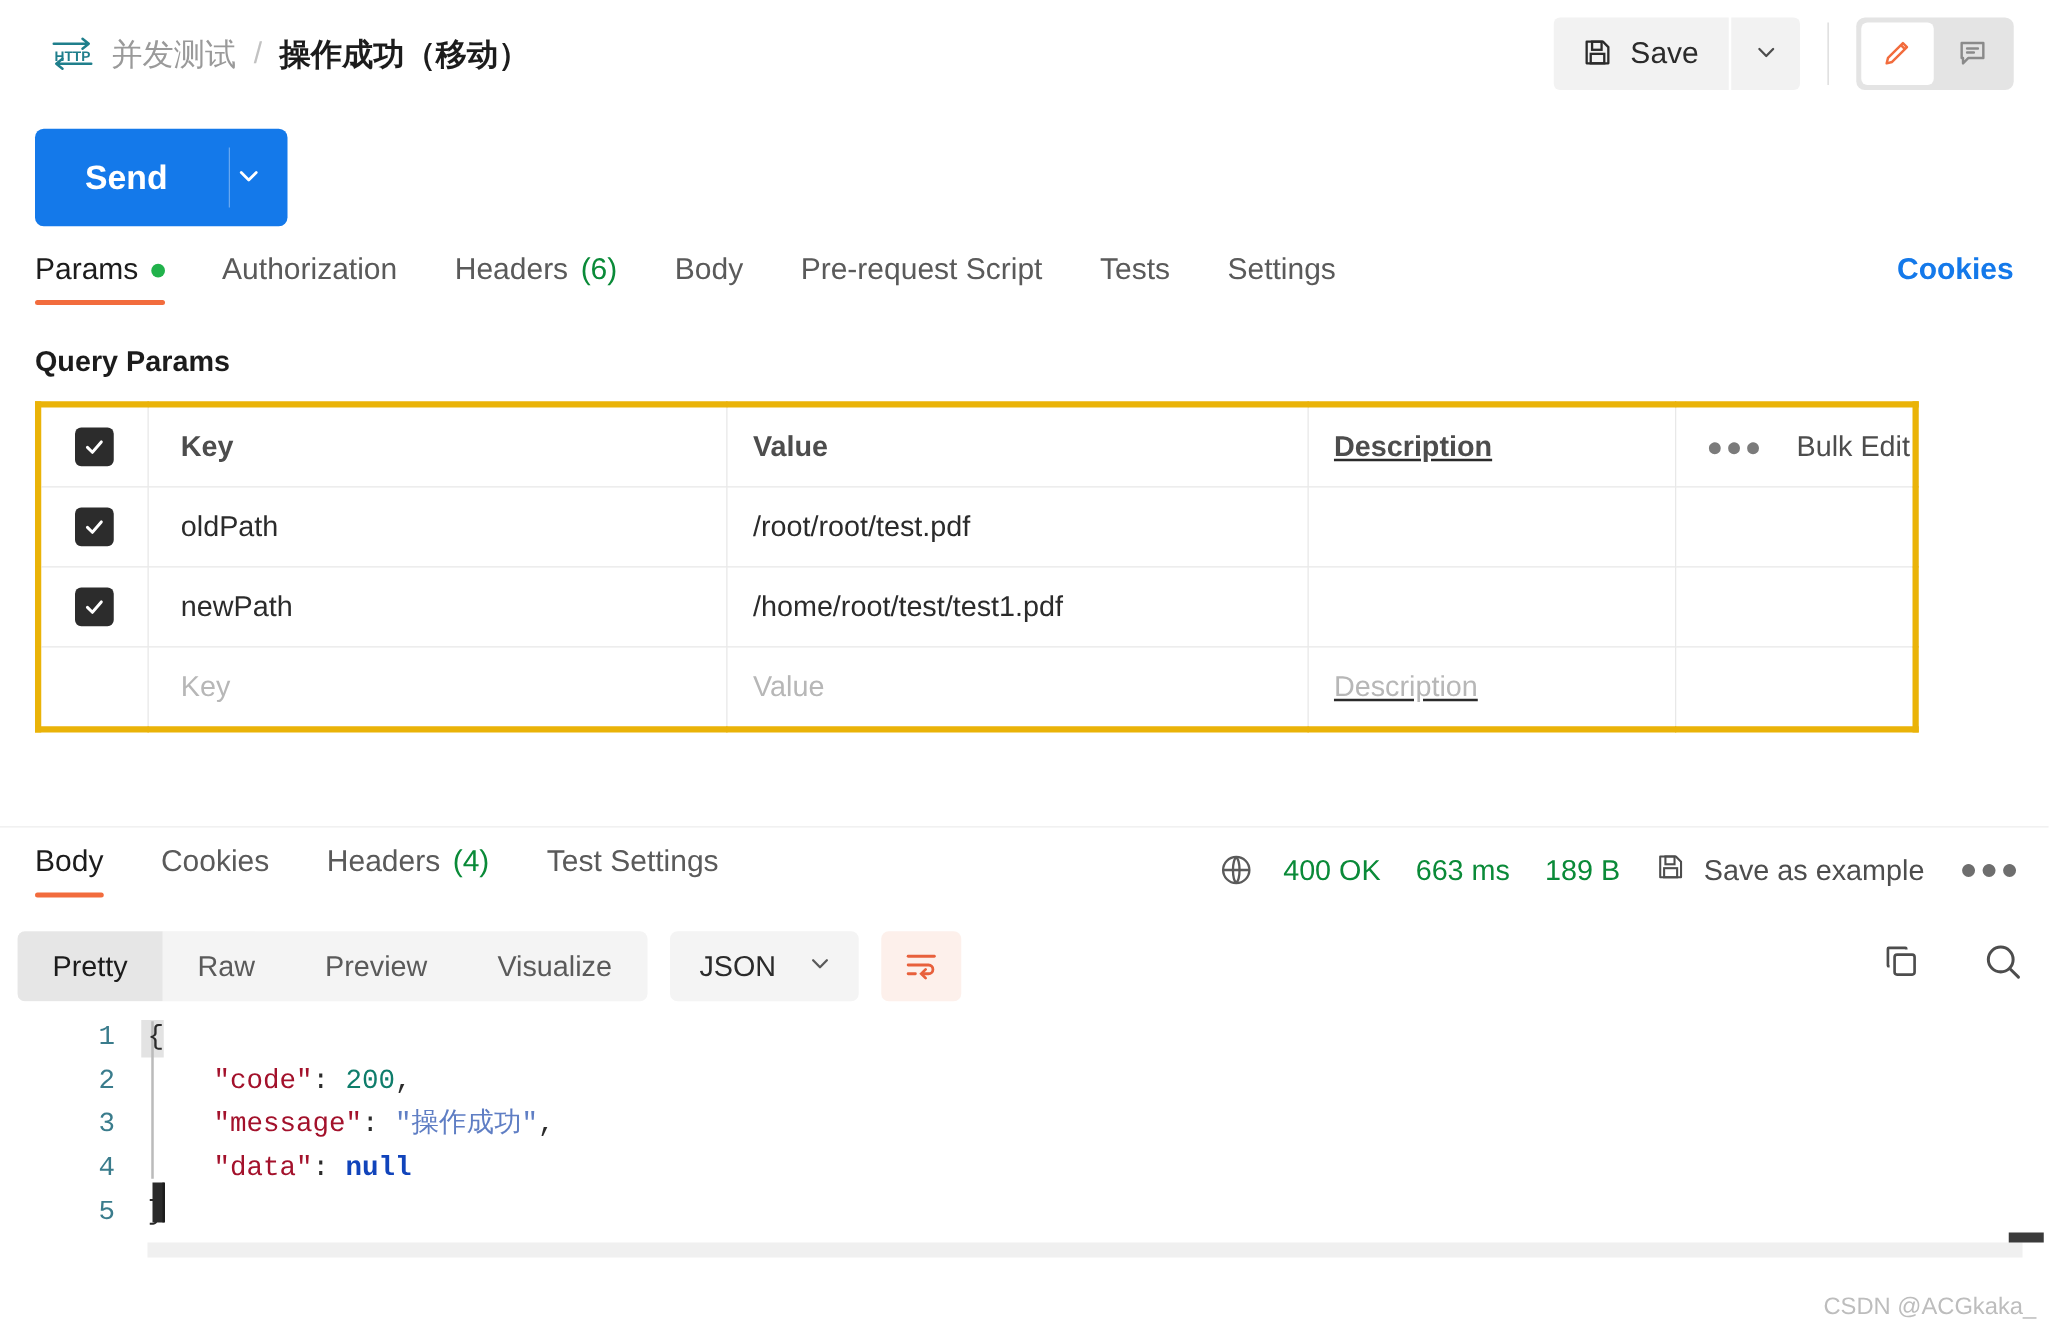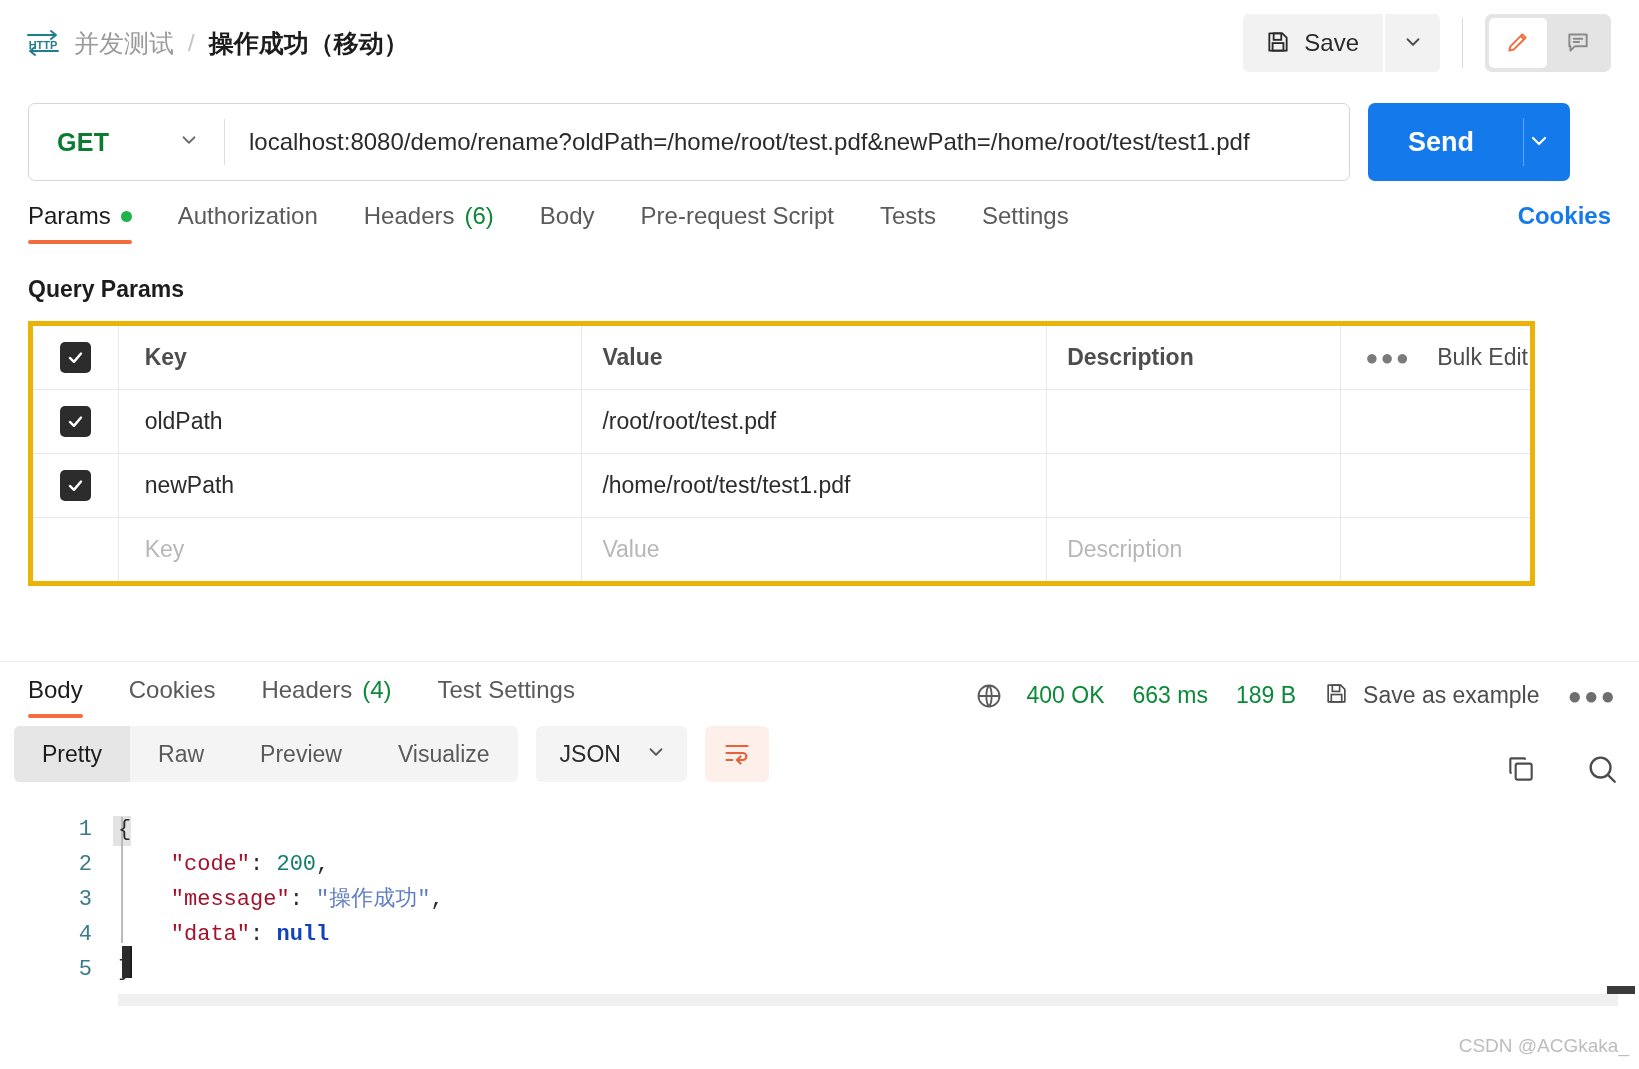--- a/index.html
+++ b/index.html
@@ -10,21 +10,21 @@
     color: #2b2b2b;
     overflow: hidden;
   }
   .app { position: relative; width: 1639px; height: 1069px; }
 
   
   .header {
     position: absolute; left: 0; top: 0; width: 1639px; height: 86px;
     display: flex; align-items: center;
   }
-  .breadcrumb { display: flex; align-items: center; gap: 12px; margin-left: 24px; }
+  .breadcrumb { display: flex; align-items: center; gap: 12px; margin-left: 39px; }
   .http-icon { width: 38px; height: 34px; display: block; }
   .crumb-parent { font-size: 25px; color: #9a9a9a; font-weight: 400; }
   .crumb-sep { font-size: 24px; color: #c2c2c2; padding: 0 2px; }
   .crumb-current { font-size: 25px; color: #1c1c1c; font-weight: 700; }
 
   .header-right {
     position: absolute; right: 28px; top: 14px;
     display: flex; align-items: center; gap: 0;
   }
   .save-group { display: flex; align-items: center; }
@@ -111,21 +111,21 @@
   .qp-title { position: absolute; left: 28px; top: 276px; font-size: 23px; font-weight: 700; color: #1c1c1c; }
   .ptable {
     position: absolute; left: 28px; top: 321px; width: 1507px;
     border: 5px solid #eab308; border-collapse: collapse; background: #fff;
   }
   .ptable td, .ptable th { border: 1px solid #e8e8e8; padding: 0; }
   .ptable tr { height: 63px; }
   .col-chk { width: 88px; }
   .col-key { width: 466px; }
   .col-val { width: 466px; }
-  .col-desc { width: 295px; }
+  .col-desc { width: 295px; text-decoration: underline; }
   .col-act { width: 192px; }
   .cell { display: flex; align-items: center; height: 63px; padding: 0 20px; }
   .cell.key-cell { padding-left: 26px; }
   .hdr-text { font-size: 23px; color: #4d4d4d; font-weight: 700; }
   .cell-text { font-size: 23px; color: #2b2b2b; }
   .cell-ph { font-size: 23px; color: #b7b7b7; }
   .chkwrap { display: flex; align-items: center; justify-content: center; height: 63px; }
   .chk {
     width: 31px; height: 31px; border-radius: 5px; background: #2c2c2c;
     display: flex; align-items: center; justify-content: center; cursor: pointer;
@@ -139,21 +139,21 @@
 
   
   .resp-tabs { position: absolute; left: 14px; top: 676px; display: flex; align-items: flex-start; }
   .resp-meta { position: absolute; right: 22px; top: 681px; display: flex; align-items: center; gap: 0; }
   .meta-item { font-size: 23px; color: #0a8a38; margin-right: 28px; }
   .meta-save { display: flex; align-items: center; gap: 14px; margin-right: 28px; cursor: pointer; }
   .meta-save .lbl { font-size: 23px; color: #4d4d4d; }
   .meta-dots { letter-spacing: 2px; font-size: 24px; color: #6e6e6e; cursor: pointer; line-height: 8px; }
 
   
-  .body-toolbar { position: absolute; left: 14px; top: 726px; display: flex; align-items: center; gap: 18px; }
+  .body-toolbar { position: absolute; left: 14px; top: 745px; display: flex; align-items: center; gap: 18px; }
   .seg-group { display: flex; background: #f4f4f4; border-radius: 6px; overflow: hidden; }
   .seg {
     height: 56px; padding: 0 28px; border: none; background: transparent;
     font-size: 23px; color: #5a5a5a; cursor: pointer;
     font-family: "Liberation Sans", sans-serif;
   }
   .seg.active { background: #e6e6e6; color: #1c1c1c; }
   .json-select {
     display: flex; align-items: center; gap: 24px; height: 56px;
     background: #f4f4f4; border-radius: 6px; padding: 0 20px 0 24px; cursor: pointer;
@@ -250,32 +250,20 @@
               <path d="M4 5h16v11H9l-4 4v-4H4z" stroke-linejoin="round"></path>
               <path d="M8 9h8M8 12h5" stroke-linecap="round"></path>
             </svg>
           </span>
         </button>
       </div>
     </div>
   </div>
 
   <div class="urlrow">
-    <div class="url-box">
-      <div class="method">
-        <span class="method-label">GET</span>
-        <span>
-          <svg width="22" height="22" viewBox="0 0 24 24" fill="none" stroke="#6e6e6e" stroke-width="2">
-            <path d="M6 9l6 6 6-6" stroke-linecap="round" stroke-linejoin="round"></path>
-          </svg>
-        </span>
-      </div>
-      <div class="method-sep"></div>
-      <input class="url-input" type="text" value="localhost:8080/demo/rename?oldPath=/home/root/test.pdf&amp;newPath=/home/root/test/test1.pdf" style="">
-    </div>
     <div class="send-box">
       <button class="send-btn">Send</button>
       <button class="send-caret">
         <span>
           <svg width="24" height="24" viewBox="0 0 24 24" fill="none" stroke="#ffffff" stroke-width="2.2">
             <path d="M6 9l6 6 6-6" stroke-linecap="round" stroke-linejoin="round"></path>
           </svg>
         </span>
       </button>
     </div>

